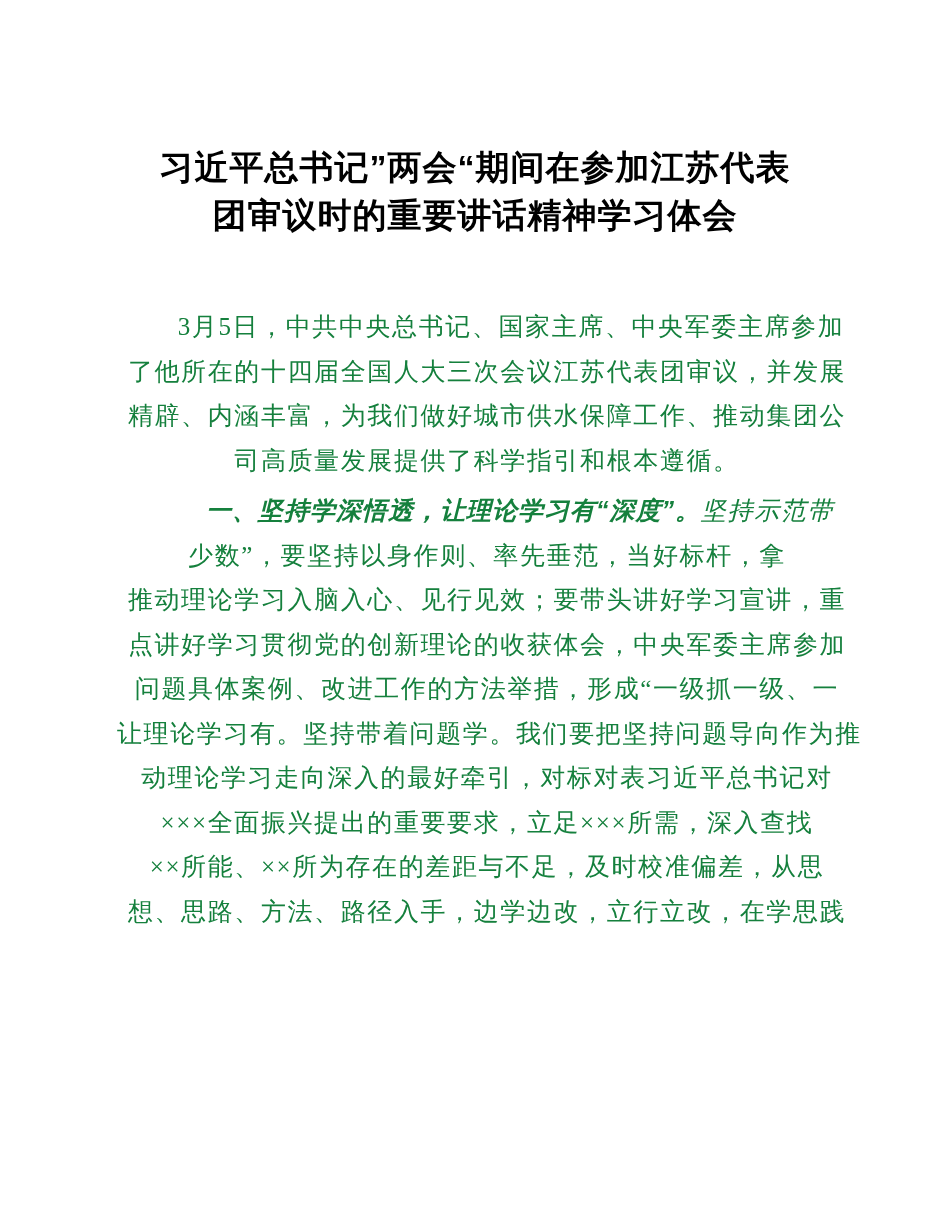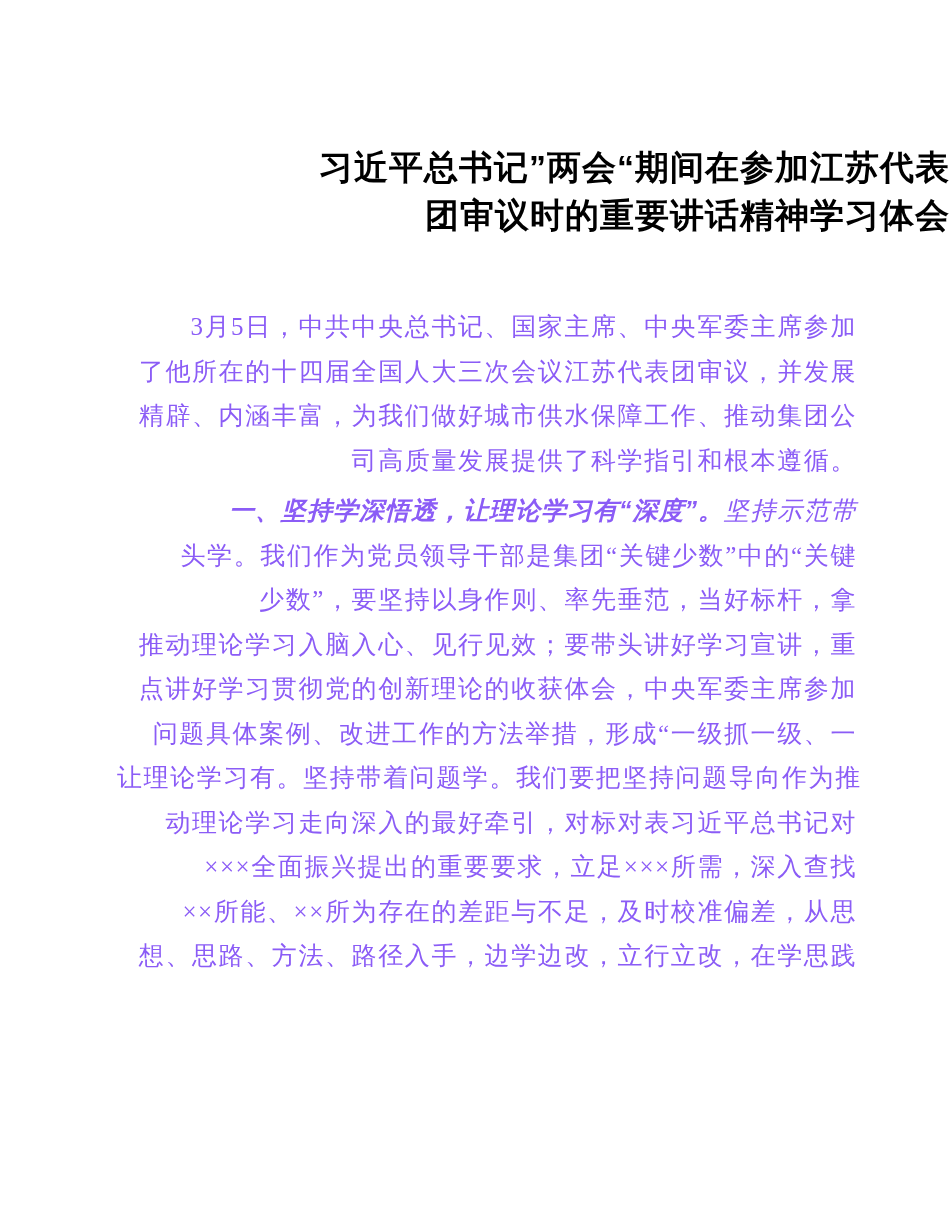--- a/index.html
+++ b/index.html
@@ -23,25 +23,25 @@
     color: #000000;
   }
   .doc-body {
     margin-top: 66px;
     margin-left: 117px;
     width: 740px;
     font-family: "Liberation Serif", "DejaVu Serif", serif;
     font-size: 25px;
     line-height: 44.5px;
     letter-spacing: 1.6px;
-    color: #8b5cf6;
+    color: #15803d;
   }
   .line {
     white-space: nowrap;
-    text-align: right;
+    text-align: center;
   }
   .indent-a { text-indent: 48px; }
   .indent-b { text-indent: 66px; font-style: italic; }
   .para + .para { margin-top: 5px; }
   .bold-run {
     font-family: "Liberation Sans", "DejaVu Sans", sans-serif;
     font-weight: bold;
     letter-spacing: 1px;
   }
 </style>
@@ -59,21 +59,20 @@
 
     <div class="para">
       <div class="line indent-a">3月5日，中共中央总书记、国家主席、中央军委主席参加</div>
       <div class="line">了他所在的十四届全国人大三次会议江苏代表团审议，并发展</div>
       <div class="line">精辟、内涵丰富，为我们做好城市供水保障工作、推动集团公</div>
       <div class="line">司高质量发展提供了科学指引和根本遵循。</div>
     </div>
 
     <div class="para">
       <div class="line indent-b"><span class="bold-run">一、坚持学深悟透，让理论学习有“深度”。</span><span>坚持示范带</span></div>
-      <div class="line">头学。我们作为党员领导干部是集团“关键少数”中的“关键</div>
       <div class="line">少数”，要坚持以身作则、率先垂范，当好标杆，拿</div>
       <div class="line">推动理论学习入脑入心、见行见效；要带头讲好学习宣讲，重</div>
       <div class="line">点讲好学习贯彻党的创新理论的收获体会，中央军委主席参加</div>
       <div class="line">问题具体案例、改进工作的方法举措，形成“一级抓一级、一</div>
       <div class="line">让理论学习有。坚持带着问题学。我们要把坚持问题导向作为推</div>
       <div class="line">动理论学习走向深入的最好牵引，对标对表习近平总书记对</div>
       <div class="line">×××全面振兴提出的重要要求，立足×××所需，深入查找</div>
       <div class="line">××所能、××所为存在的差距与不足，及时校准偏差，从思</div>
       <div class="line">想、思路、方法、路径入手，边学边改，立行立改，在学思践</div>
     </div>

